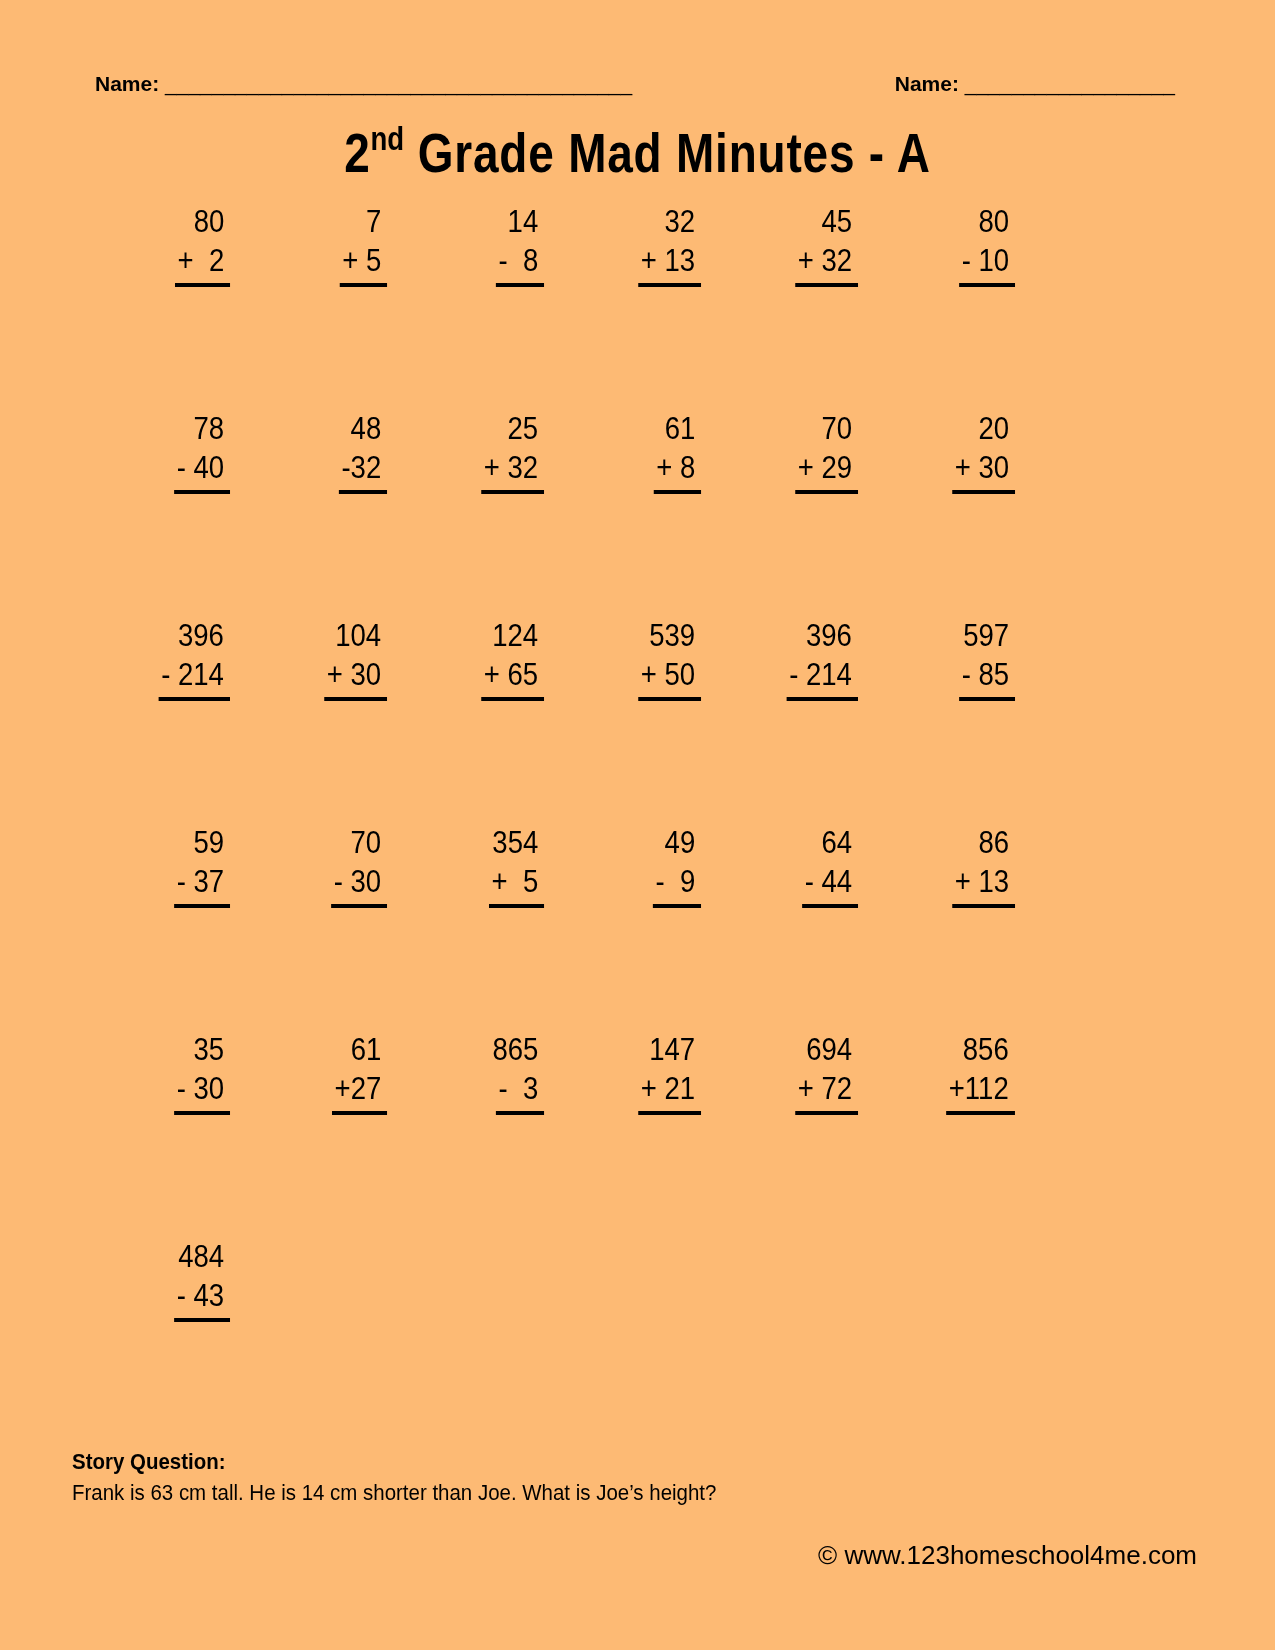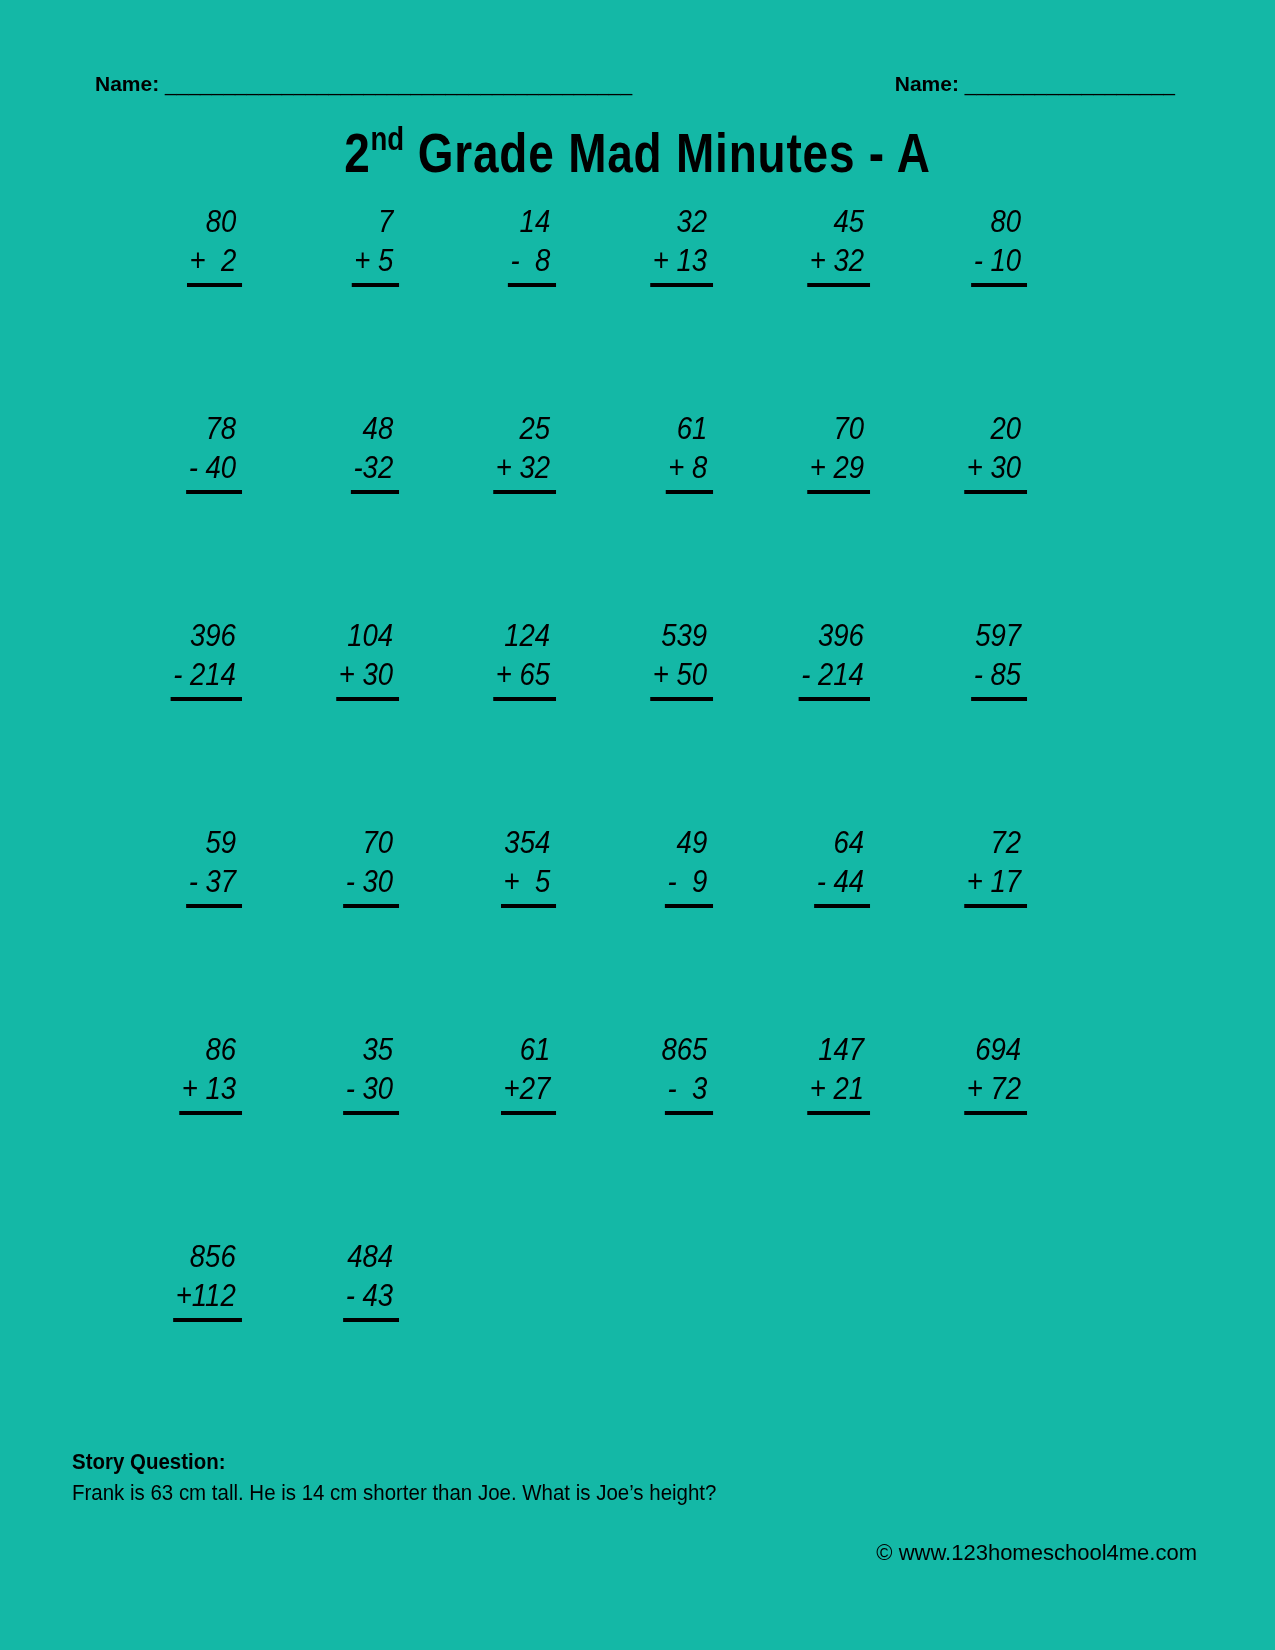--- a/index.html
+++ b/index.html
@@ -1,21 +1,21 @@
 <!DOCTYPE html>
 <html><head>
 <meta charset="utf-8">
 <style>
   * { margin: 0; padding: 0; box-sizing: border-box; }
   html, body { background: #ffffff; }
   .page {
     position: relative;
     width: 1275px;
     height: 1650px;
-    background: #14b8a6;
+    background: #fdba74;
     color: #000000;
     font-family: "Liberation Sans", sans-serif;
     overflow: hidden;
   }
 
   
   .header {
     position: absolute;
     top: 72px;
     left: 95px;
@@ -49,26 +49,25 @@
   .title sup {
     font-size: 60%;
     vertical-align: 22px;
     letter-spacing: 0;
   }
 
   
   .grid {
     position: absolute;
     top: 202px;
-    left: 95px;
+    left: 83px;
     width: 942px;
     display: grid;
     grid-template-columns: repeat(6, 157px);
     grid-auto-rows: 207px;
-    font-style: italic;
   }
   .cell {
     text-align: right;
     padding-right: 10px;
   }
   .prob {
     display: inline-block;
     text-align: right;
     font-size: 32px;
     line-height: 39px;
@@ -98,21 +97,21 @@
     transform: scaleX(0.93);
     transform-origin: 0% 50%;
   }
   .story .label { font-weight: 700; }
 
   
   .footer {
     position: absolute;
     top: 1540px;
     right: 78px;
-    font-size: 22px;
+    font-size: 26px;
     color: #000000;
   }
 </style>
 </head>
 <body>
 
 <div class="page">
 
   <div class="header">
     <div>
@@ -261,26 +260,20 @@
       </div>
     </div>
       <div class="cell">
       <div class="prob">
         <div class="top">64</div>
         <div><span class="bottom">- 44</span></div>
       </div>
     </div>
       <div class="cell">
       <div class="prob">
-        <div class="top">72</div>
-        <div><span class="bottom">+ 17</span></div>
-      </div>
-    </div>
-      <div class="cell">
-      <div class="prob">
         <div class="top">86</div>
         <div><span class="bottom">+ 13</span></div>
       </div>
     </div>
       <div class="cell">
       <div class="prob">
         <div class="top">35</div>
         <div><span class="bottom">- 30</span></div>
       </div>
     </div>

